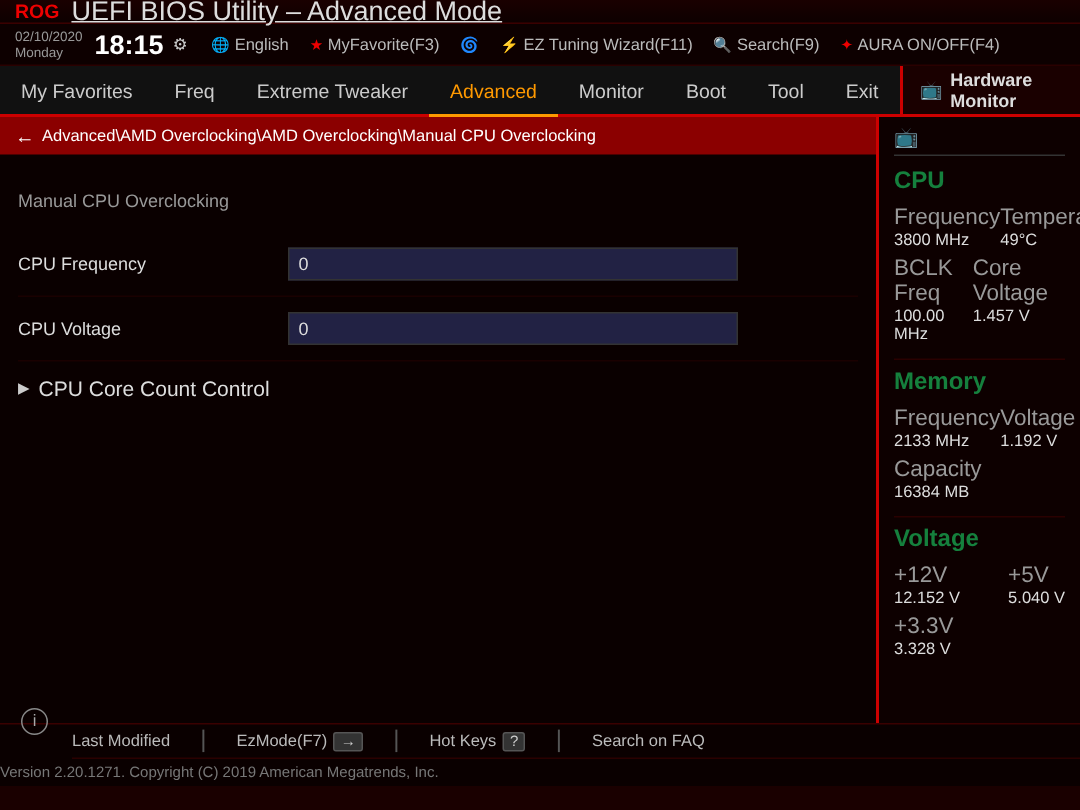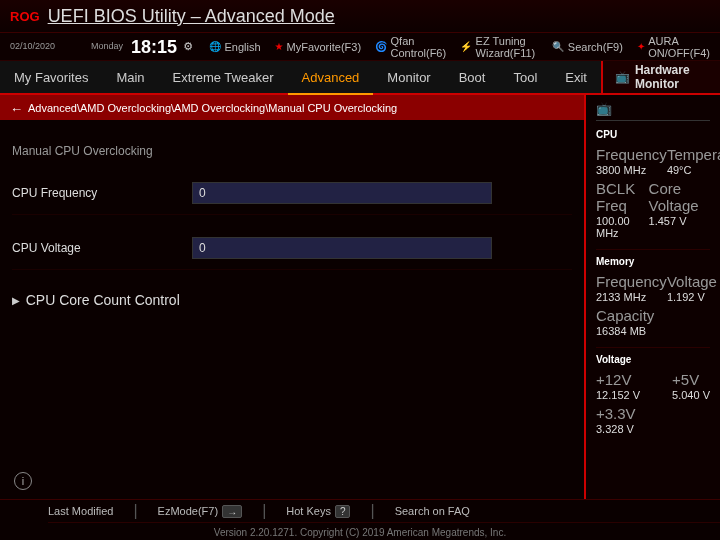--- a/index.html
+++ b/index.html
@@ -9,21 +9,21 @@
       background: #1a0000;
       font-family: 'Segoe UI', Arial, sans-serif;
       color: #ccc;
       overflow: hidden;
       position: relative;
     }
 
     
     .title-bar {
       background: linear-gradient(180deg, #1a0000 0%, #0d0000 100%);
-      height: 33px;
+      height: 16px;
       display: flex;
       align-items: center;
       padding: 0 10px;
       border-bottom: 1px solid #3a0000;
     }
     .title-bar-logo {
       color: #e00;
       font-size: 13px;
       font-weight: bold;
       margin-right: 8px;
@@ -39,25 +39,25 @@
       background: #0d0000;
       height: 28px;
       display: flex;
       align-items: center;
       padding: 0 10px;
       gap: 16px;
       border-bottom: 1px solid #2a0000;
     }
     .info-datetime {
       display: flex;
+      flex-direction: column;
       font-size: 9px;
       color: #999;
       line-height: 1.2;
       margin-right: 4px;
-      gap: 36px;
     }
     .info-time {
       color: #fff;
       font-size: 18px;
       font-weight: bold;
       line-height: 1;
       margin-right: 2px;
     }
     .info-gear {
       color: #ccc;
@@ -148,21 +148,21 @@
       padding: 24px 12px 4px;
       font-size: 12px;
       color: #999;
     }
 
     
     .form-area {
       padding: 10px 12px;
       display: flex;
       flex-direction: column;
-      gap: 12px;
+      gap: 0;
     }
     .form-row {
       display: flex;
       align-items: center;
       padding: 10px 0;
       border-bottom: 1px solid #1a0000;
     }
     .form-label {
       font-size: 12px;
       color: #ddd;
@@ -213,22 +213,22 @@
       font-size: 13px;
       font-weight: bold;
       margin-bottom: 8px;
       padding-bottom: 4px;
       border-bottom: 1px solid #333;
     }
     .hw-section {
       margin-bottom: 10px;
     }
     .hw-section-title {
-      color: #ffffff;
-      font-size: 10px;
+      color: #15803d;
+      font-size: 16px;
       font-weight: bold;
       margin-bottom: 6px;
     }
     .hw-row {
       display: flex;
       justify-content: space-between;
       margin-bottom: 4px;
     }
     .hw-col {
       display: flex;
@@ -280,21 +280,20 @@
       background: #333;
       border: 1px solid #555;
       padding: 0 4px;
       font-size: 10px;
       color: #ccc;
       border-radius: 2px;
     }
     .footer-bottom {
       display: flex;
       align-items: center;
-      justify-content: center;
       font-size: 10px;
       color: #777;
       height: 18px;
     }
 
     .info-left {
       display: flex;
       align-items: center;
       gap: 4px;
     }
@@ -320,40 +319,39 @@
     <div class="info-item">
       <span class="info-icon">🌐</span>
       <span>English</span>
     </div>
     <div class="info-item">
       <span class="info-icon">★</span>
       <span>MyFavorite(F3)</span>
     </div>
     <div class="info-item">
       <span class="info-icon">🌀</span>
-      <span>Qfan Control(F6)</span>
     </div>
     <div class="info-item">
       <span class="info-icon">⚡</span>
       <span>EZ Tuning Wizard(F11)</span>
     </div>
     <div class="info-item">
       <span class="info-icon">🔍</span>
       <span>Search(F9)</span>
     </div>
     <div class="info-item">
       <span class="info-icon">✦</span>
       <span>AURA ON/OFF(F4)</span>
     </div>
   </div>
 </div>
 
 <div class="nav-bar">
   <div class="nav-item">My Favorites</div>
-  <div class="nav-item">Main</div>
+  <div class="nav-item">Freq</div>
   <div class="nav-item">Extreme Tweaker</div>
   <div class="nav-item active">Advanced</div>
   <div class="nav-item">Monitor</div>
   <div class="nav-item">Boot</div>
   <div class="nav-item">Tool</div>
   <div class="nav-item">Exit</div>
   <div class="nav-right">
     <span style="margin-right:5px;">📺</span>
     <span>Hardware Monitor</span>
   </div>

